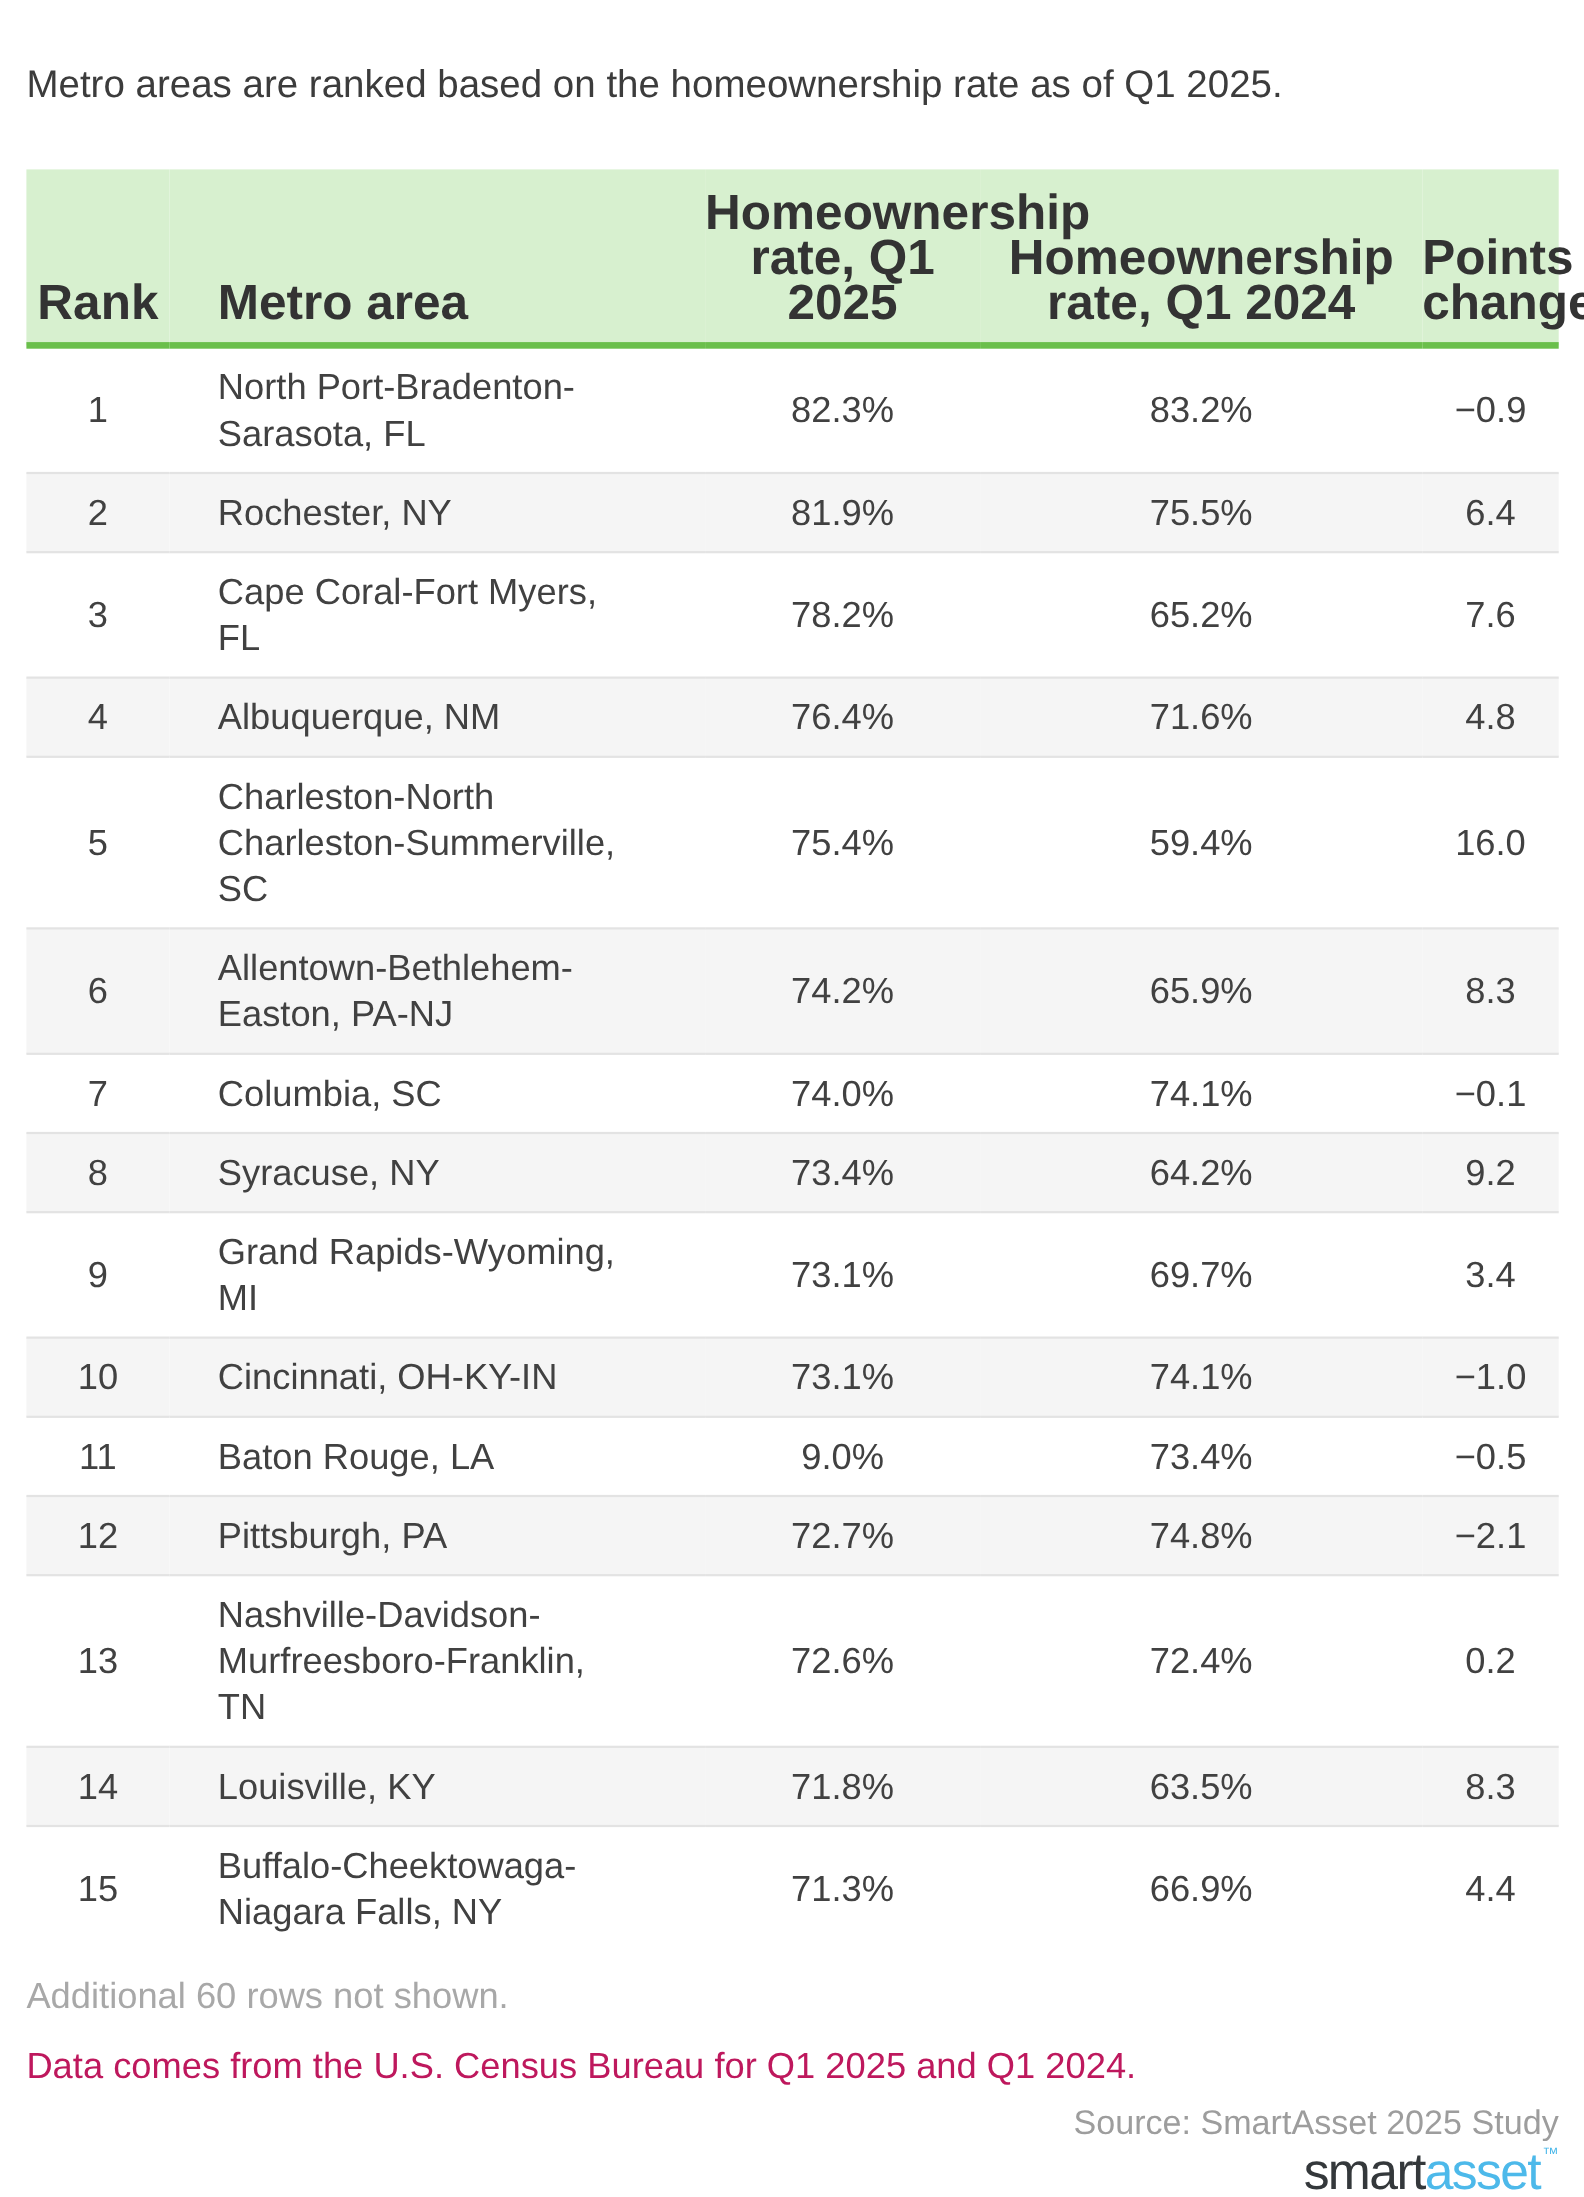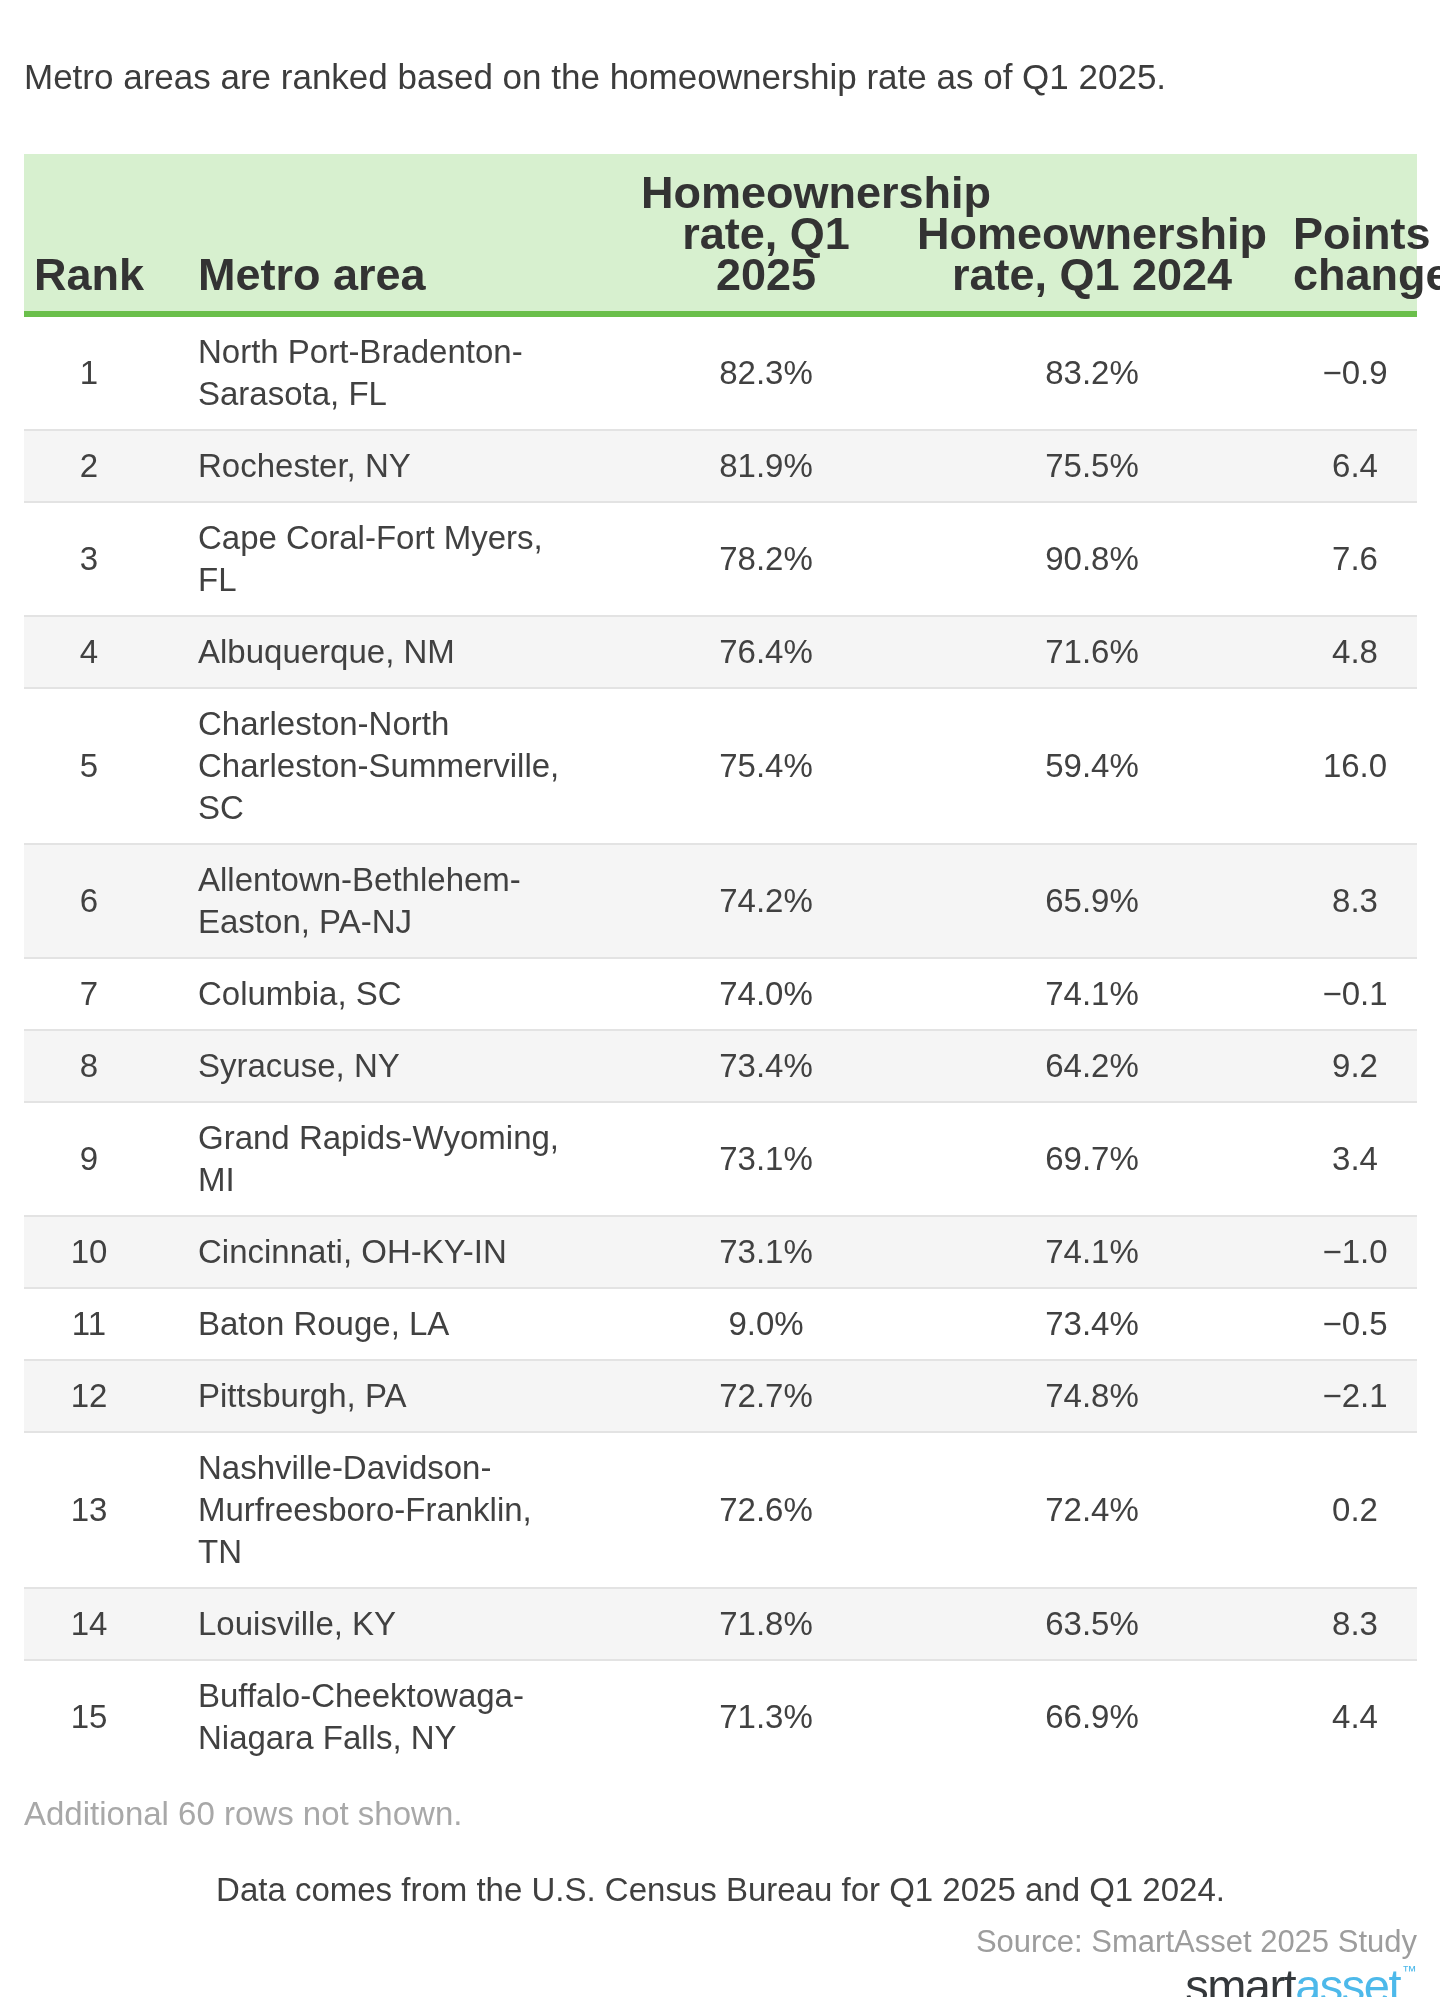--- a/index.html
+++ b/index.html
@@ -45,21 +45,21 @@
   tbody td {
     font-size: 33px; line-height: 42px; color: var(--text-body);
     padding: 14px 0; text-align: center; vertical-align: middle;
   }
   tbody td.c-metro { text-align: left; padding-left: 44px; }
   tbody td.c-metro .wrap { max-width: 380px; }
   tbody tr + tr { border-top: 2px solid var(--row-border); }
   tbody tr:nth-child(even) { background: var(--row-alt-bg); }
 
   p.additional { margin: 22px 0 0; font-size: 33px; color: var(--text-muted); }
-  p.data-note { margin: 38px 0 0; font-size: 33px; color: #404040; text-align: center; }
+  p.data-note { margin: 26px 0 0; font-size: 33px; color: #be185d; }
   .bottom-row {
     margin-top: 14px; display: flex;
     justify-content: space-between; align-items: flex-end; flex-direction: column;
   }
   p.source { margin: 0; font-size: 31px; color: #9d9d9d; line-height: 1.2; }
   .logo {
     font-size: 47px; line-height: 1.1; letter-spacing: -1.5px;
     color: #34383b; white-space: nowrap;
   }
   .logo .blue { color: var(--logo-blue); }
@@ -119,21 +119,21 @@
         <td class="c-num">81.9%</td>
         <td class="c-num">75.5%</td>
         <td class="c-num">6.4</td>
       </tr>
       <tr>
         <td class="c-rank">3</td>
         <td class="c-metro">
             <div class="wrap">Cape Coral-Fort Myers, FL</div>
           </td>
         <td class="c-num">78.2%</td>
-        <td class="c-num">90.8%</td>
+        <td class="c-num">65.2%</td>
         <td class="c-num">7.6</td>
       </tr>
       <tr>
         <td class="c-rank">4</td>
         <td class="c-metro">
             <div class="wrap">Albuquerque, NM</div>
           </td>
         <td class="c-num">76.4%</td>
         <td class="c-num">71.6%</td>
         <td class="c-num">4.8</td>

